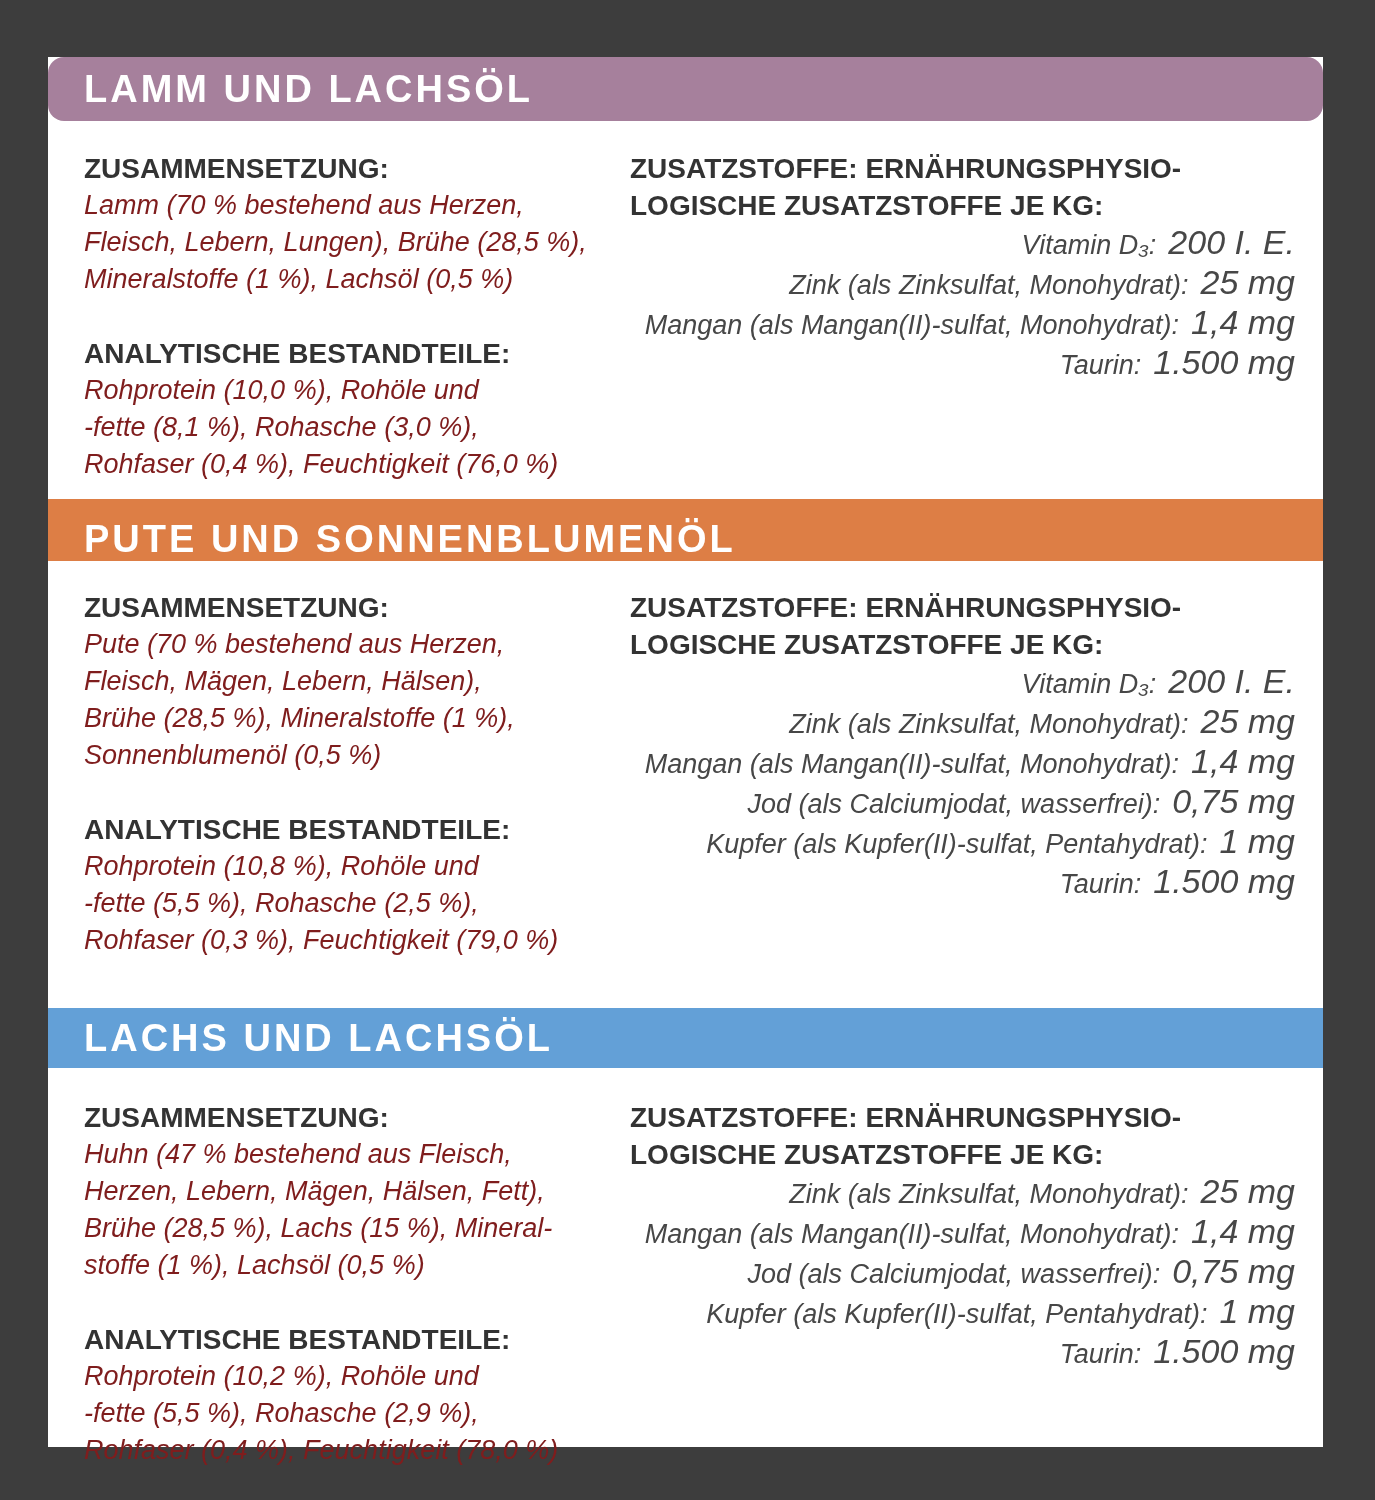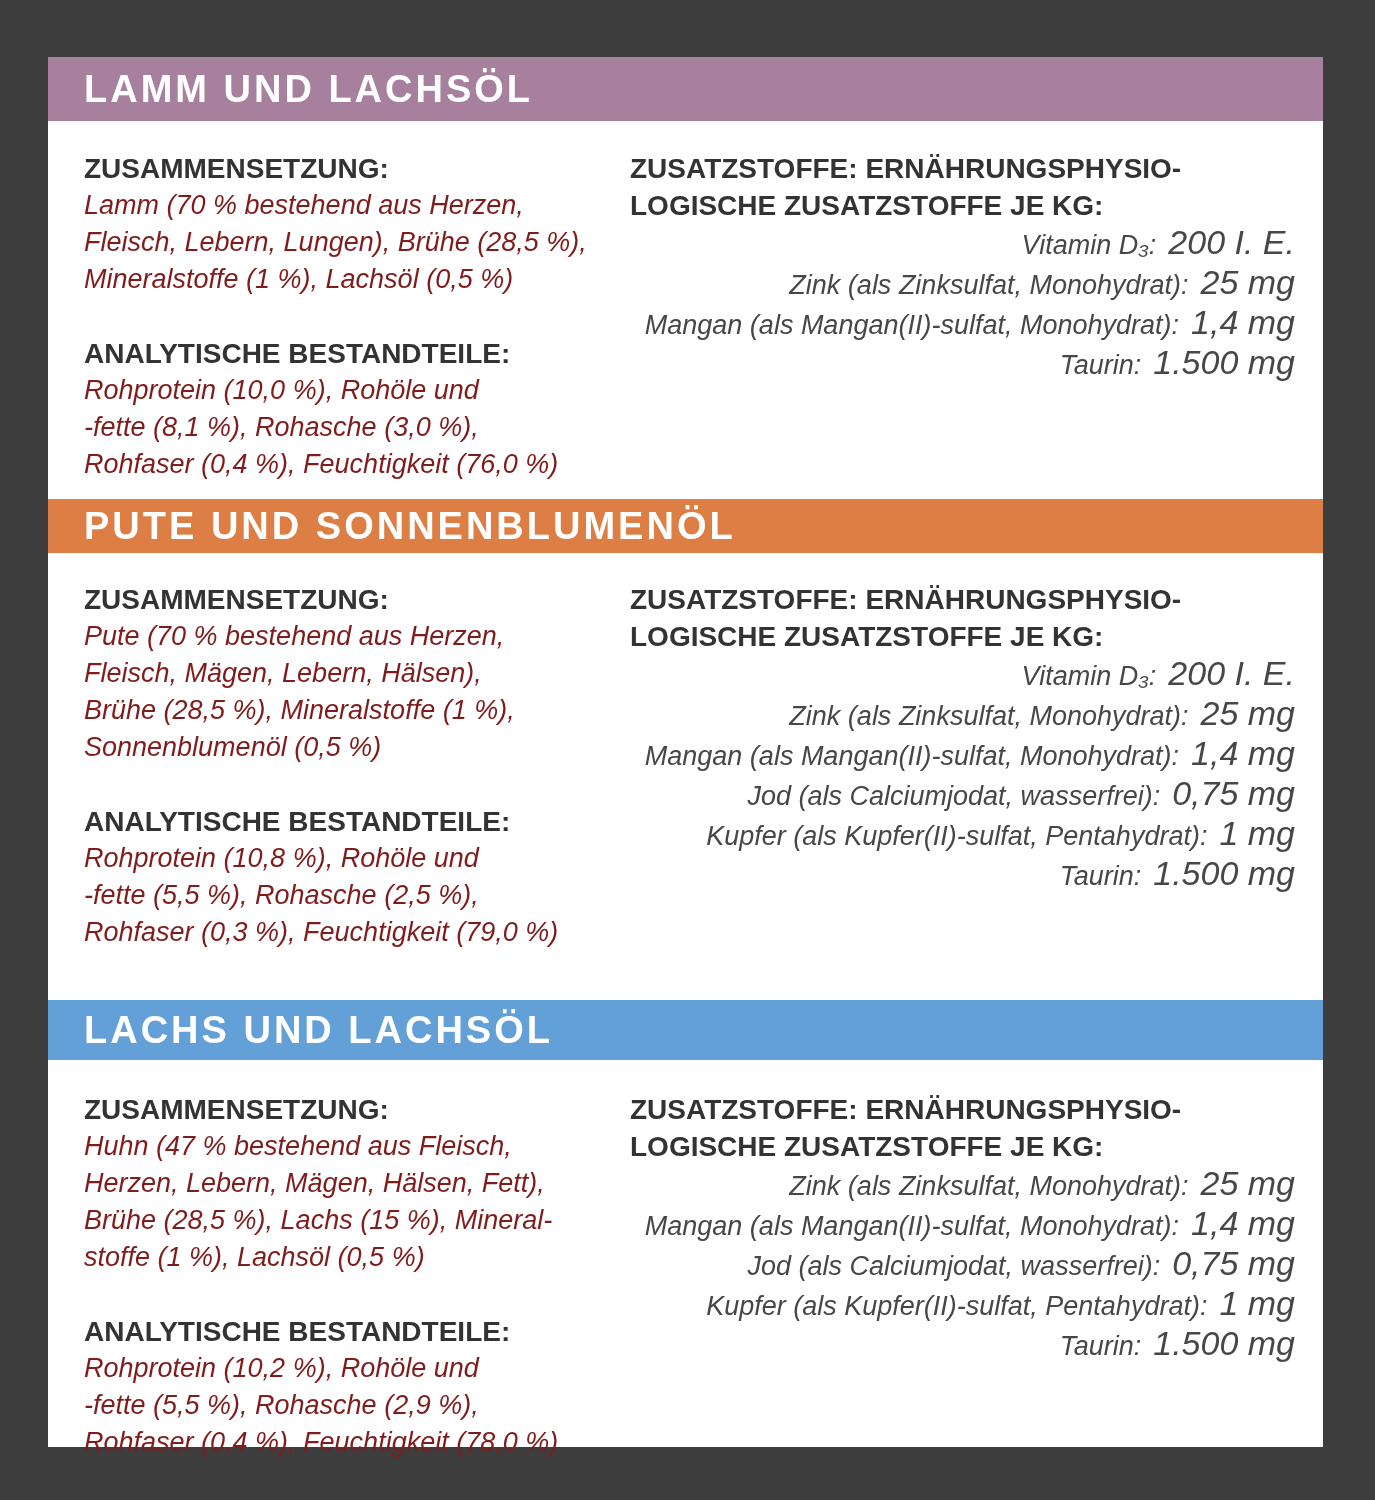--- a/index.html
+++ b/index.html
@@ -23,21 +23,21 @@
     height: 1390px;
     background: #ffffff;
   }
   .band {
     display: flex;
     align-items: center;
     padding-left: 36px;
     width: 100%;
   }
   .band-1 { height: 64px; }
-  .band-2 { height: 54px; }
+  .band-2 { height: 62px; align-items: flex-end; }
   .band-3 { height: 60px; }
   .band h2 {
     color: #ffffff;
     font-size: 38px;
     font-weight: bold;
     letter-spacing: 3px;
     white-space: nowrap;
   }
   .content {
     display: grid;
@@ -84,21 +84,21 @@
     padding-left: 12px;
   }
 </style>
 </head>
 <body>
 
 <div class="canvas">
   <div class="card">
 
     <section>
-      <div class="band band-1" style="background-color: rgb(166, 128, 156);">
+      <div class="band band-1" style="background-color: rgb(166, 128, 156); border-radius: 16px;">
         <h2>LAMM UND LACHSÖL</h2>
       </div>
       <div class="content content-1">
         <div class="col-left">
           <div class="block">
             <div class="block-heading">ZUSAMMENSETZUNG:</div>
             <div class="line">Lamm (70 % bestehend aus Herzen,</div>
             <div class="line">Fleisch, Lebern, Lungen), Brühe (28,5 %),</div>
             <div class="line">Mineralstoffe (1 %), Lachsöl (0,5 %)</div>
           </div>

